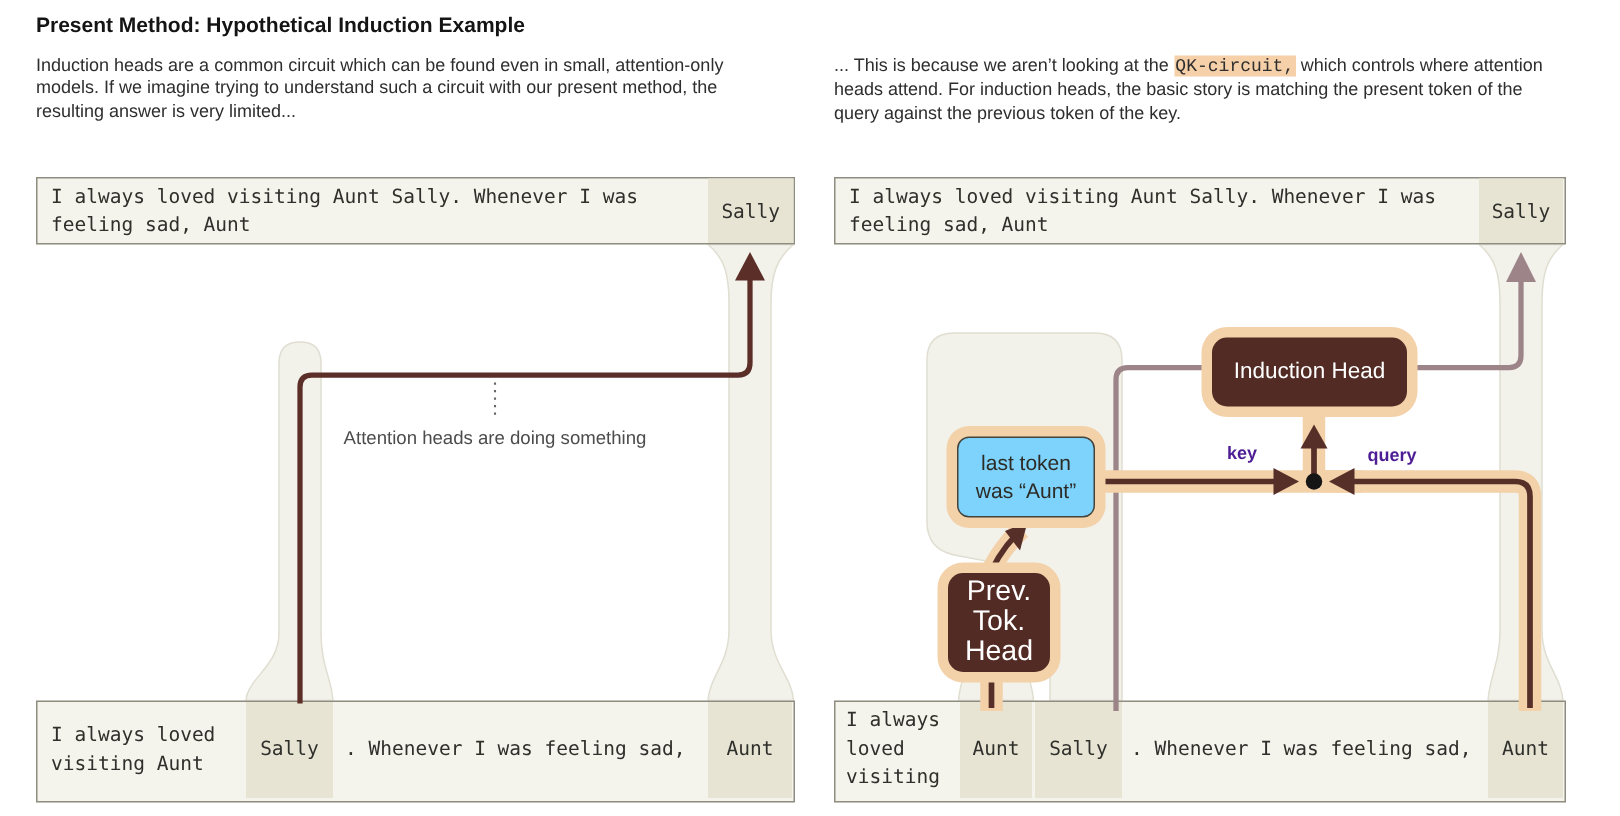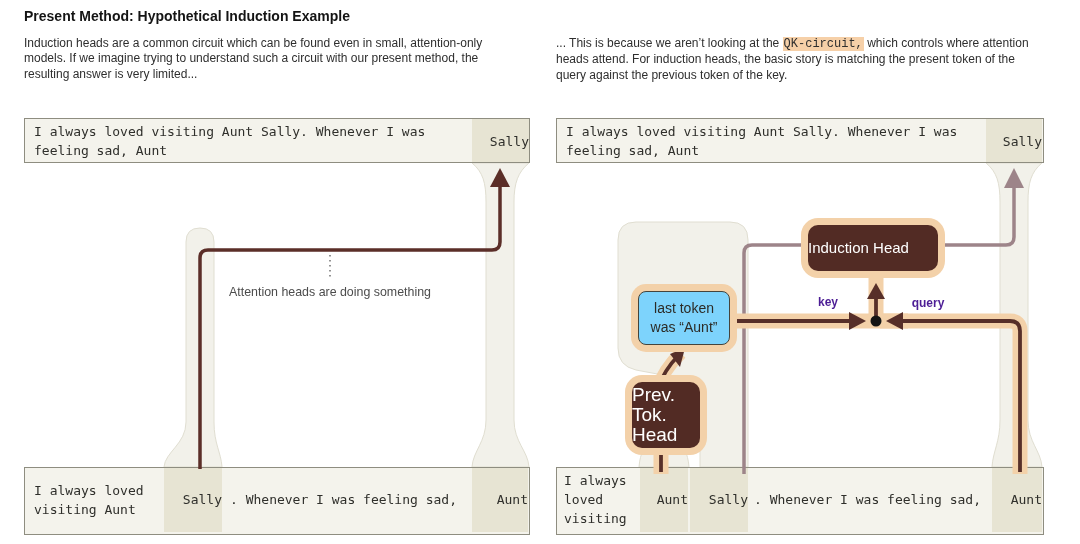--- a/index.html
+++ b/index.html
@@ -9,24 +9,24 @@
   .z1{z-index:1}.z3{z-index:3}
 
   .panel-title{position:absolute;top:8px;font-size:14px;font-weight:bold;color:#141414;z-index:4;}
   .panel-desc{position:absolute;top:36px;font-size:12px;line-height:15.3px;color:#2e2e2e;z-index:4;}
   .hl{background:#f6d0a8;padding:0 1px;font-family:Liberation Mono, monospace;}
 
   .tokbox{position:absolute;background:#f4f3ec;border:1px solid #8e8d80;z-index:2;}
   .cell{position:absolute;background:#e7e4d3;z-index:2;}
   .mono{position:absolute;font-family:"DejaVu Sans Mono",monospace;font-size:13px;line-height:19px;
         color:#2f2f2b;white-space:pre;z-index:2;}
-  .ctr{text-align:right;}
+  .ctr{text-align:center;}
 
   .node{position:absolute;z-index:4;box-shadow:0 0 0 7px #f3d1a9;}
-  .node-dark{background:#522b24;border-radius:10px;color:#ffffff;}
+  .node-dark{background:#522b24;border-radius:10px;color:#ffffff;text-align:center;}
   .node-light{background:#7dd3fc;border:1.5px solid #45443c;border-radius:8px;color:#2c2b26;text-align:center;}
 
   .edge-label{position:absolute;z-index:4;font-size:12px;font-weight:bold;color:#4c1d95;text-align:center;width:56px;}
   .annotation{position:absolute;z-index:4;font-size:12.4px;line-height:16.5px;color:#4c4c4c;text-align:center;}
 </style>
 </head>
 <body>
 
 <div class="canvas">
 

